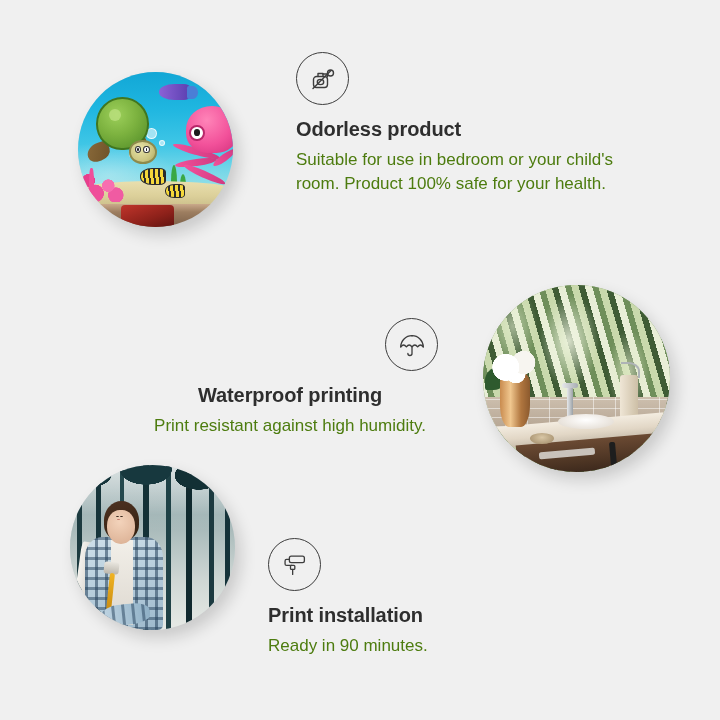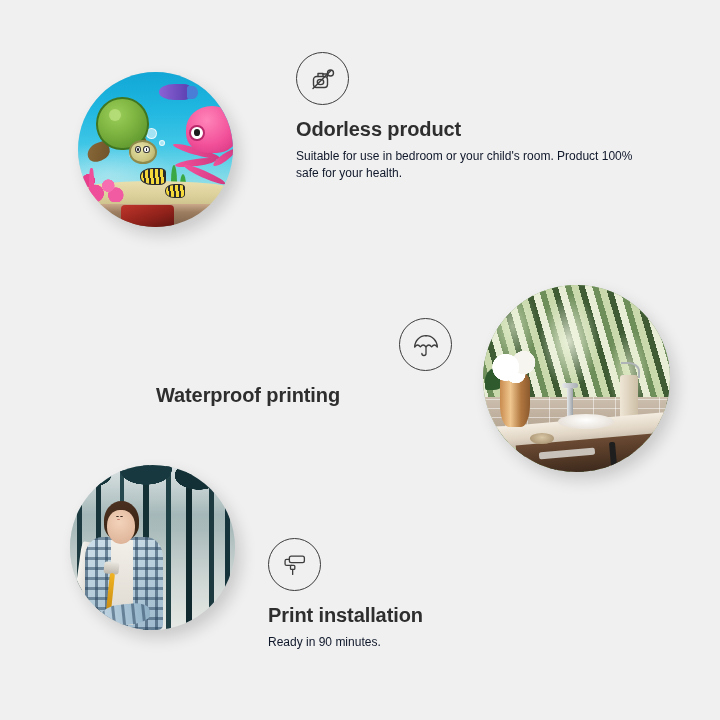--- a/index.html
+++ b/index.html
@@ -298,28 +298,28 @@
   .icon-circle svg { display: block; }
   .feat-title {
     font-size: 20px;
     font-weight: 700;
     color: #2e2e2e;
     letter-spacing: -0.1px;
     line-height: 1.25;
     margin-top: 12px;
   }
   .feat-desc {
-    font-size: 12px;
-    color: #0f172a;
+    font-size: 17px;
+    color: #4d7c0f;
     line-height: 1.42;
     margin-top: 6px;
   }
 
   #feature-odorless { left: 280px; top: 52px; width: 340px; margin-left: 16px; }
-  #feature-waterproof { left: 156px; top: 318px; width: 296px; text-align: left; }
+  #feature-waterproof { left: 142px; top: 318px; width: 296px; text-align: center; }
   #feature-waterproof .icon-wrap { display: flex; justify-content: flex-end; }
   #feature-installation { left: 268px; top: 538px; width: 300px; }
 </style>
 </head>
 <body>
 
 <div class="page">
 
   <div class="photo" id="photo-ocean">
     <div class="inner">
@@ -379,20 +379,21 @@
       <div class="icon-circle">
         <svg width="30" height="30" viewBox="0 0 32 32" fill="none" stroke="#3d3d3d" stroke-width="1.4" stroke-linecap="round" stroke-linejoin="round">
           <path d="M4 18 a12 12 0 0 1 24 0"></path>
           <path d="M4 18 q3 -4 6 0 q3 -4 6 0 q3 -4 6 0 q3 -4 6 0"></path>
           <path d="M16 6 v0.5"></path>
           <path d="M16 18 v7 a2.2 2.2 0 0 1 -4.4 0"></path>
         </svg>
       </div>
     </div>
     <div class="feat-title">Waterproof printing</div>
+    <div class="feat-desc">Print resistant against high humidity.</div>
   </div>
 
   <div class="photo" id="photo-bathroom">
     <div class="inner">
       <div class="bath-wall"></div>
       <div class="bath-tile"></div>
       <div class="bath-faucet"></div>
       <div class="bath-dispenser"></div>
       <div class="bath-counter"></div>
       <div class="bath-sink"></div>

